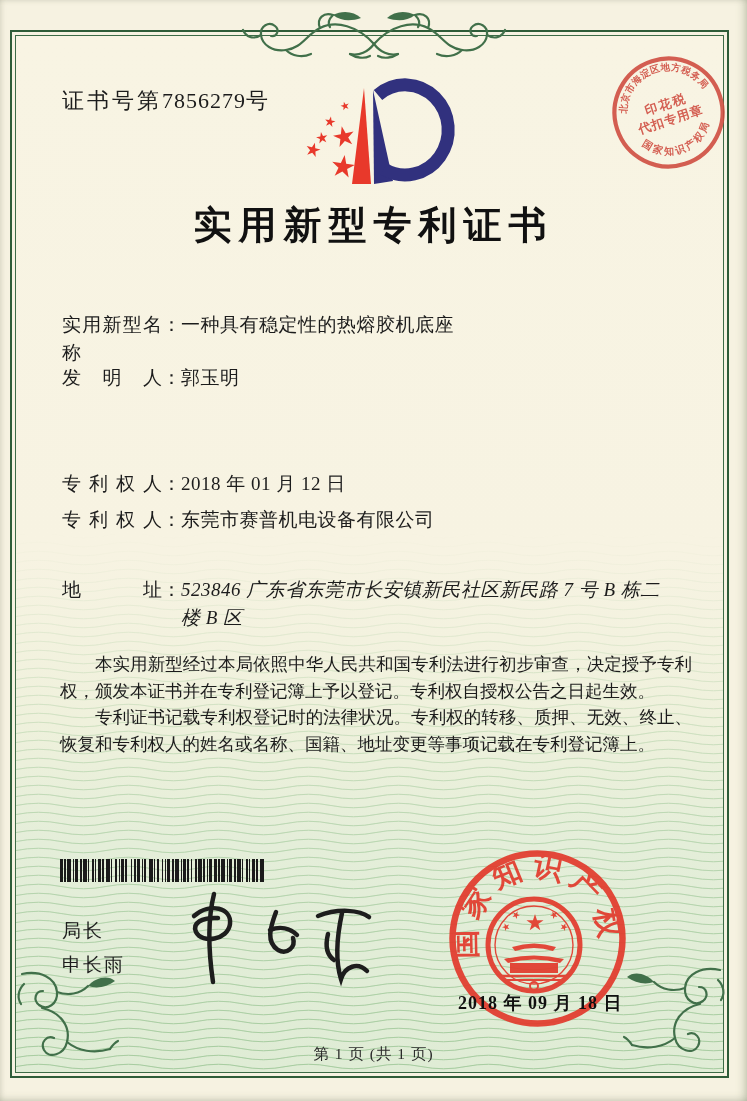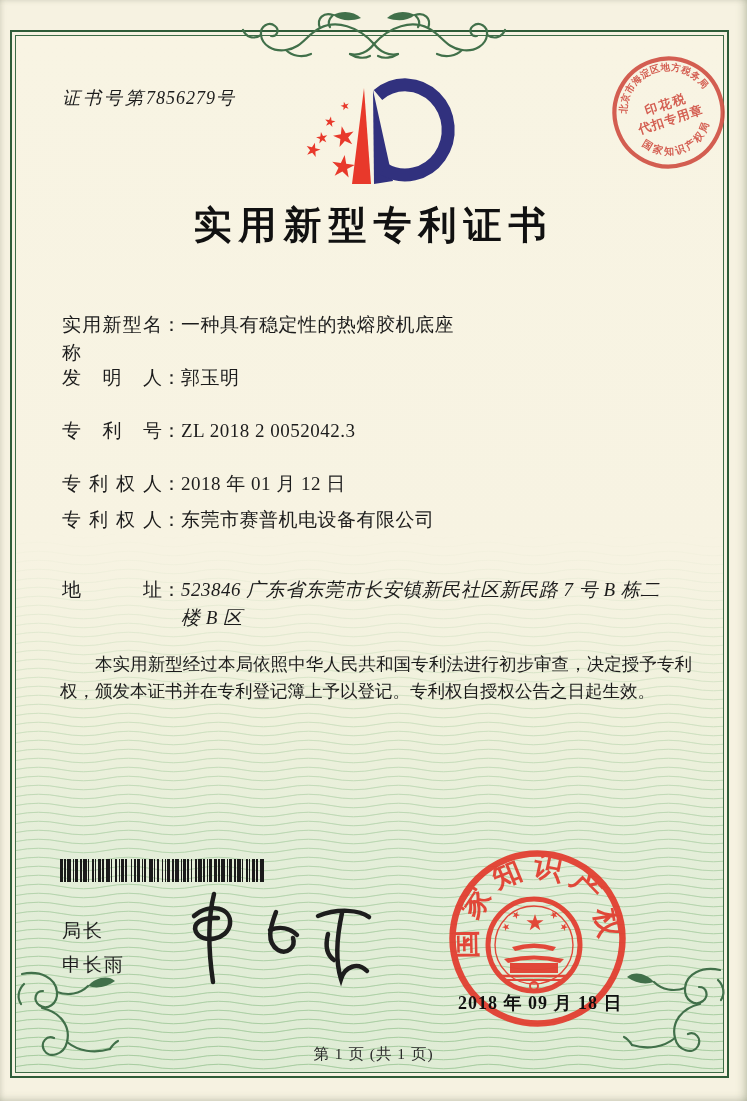--- a/index.html
+++ b/index.html
@@ -15,21 +15,21 @@
     box-shadow:inset -7px 0 10px -5px rgba(100,115,85,.35), inset 0 -5px 8px -4px rgba(110,115,95,.3), inset 3px 2px 6px -3px rgba(120,120,100,.25);
   }
   
   .inner-bg{position:absolute;left:16px;top:36px;width:707px;height:1036px;
     background:linear-gradient(180deg,#f8f4e3 0%,#f7f3e2 50%,#eff1dc 66%,#e4eed9 78%,#dfecd5 100%);}
   .waves{position:absolute;left:16px;top:36px;width:707px;height:1036px;
     -webkit-mask-image:linear-gradient(180deg,rgba(0,0,0,0) 0%,rgba(0,0,0,0) 48%,rgba(0,0,0,.35) 62%,rgba(0,0,0,.7) 76%,#000 100%);
     mask-image:linear-gradient(180deg,rgba(0,0,0,0) 0%,rgba(0,0,0,0) 48%,rgba(0,0,0,.35) 62%,rgba(0,0,0,.7) 76%,#000 100%);}
   .frame-outer{position:absolute;left:10px;top:30px;width:719px;height:1048px;border:2.5px solid #2e5c38;box-sizing:border-box;}
   .frame-inner{position:absolute;left:15px;top:35px;width:709px;height:1038px;border:1px solid #3c6b46;box-sizing:border-box;}
-  .cert-no{position:absolute;left:62px;top:86px;font-size:18px;letter-spacing:3px;font-style:italic;}
+  .cert-no{position:absolute;left:62px;top:86px;font-size:22px;letter-spacing:3px;}
   .cert-no .num{letter-spacing:1px;}
   .title{position:absolute;left:0;right:0;top:200px;text-align:center;
     font-size:38px;font-weight:bold;letter-spacing:7px;color:#111;}
   .field-row{position:absolute;left:62px;width:640px;font-size:19px;line-height:28px;}
   .flabel{display:inline-block;width:100px;text-align:justify;text-align-last:justify;vertical-align:top;}
   .fcolon{display:inline-block;width:19px;vertical-align:top;}
   .fvalue{letter-spacing:.5px;vertical-align:top;}
   .addr{display:inline-block;width:498px;vertical-align:top;font-style:italic;}
   .grant{position:absolute;left:363px;top:0;}
   .grant .flabel{width:100px;}
@@ -131,35 +131,33 @@
   </svg>
 
   <div class="title">实用新型专利证书</div>
 
   <div class="field-row" style="top:311px">
     <span class="flabel">实用新型名称</span><span class="fcolon">：</span><span class="fvalue">一种具有稳定性的热熔胶机底座</span>
   </div>
   <div class="field-row" style="top:364px">
     <span class="flabel">发明人</span><span class="fcolon">：</span><span class="fvalue">郭玉明</span>
   </div>
-  <div class="field-row" style="top:417px">
-    <span class="flabel">专利号</span><span class="fcolon">：</span><span class="fvalue">ZL 2018 2 0052042.3</span>
-  </div>
   <div class="field-row" style="top:470px">
     <span class="flabel">专利权人</span><span class="fcolon">：</span><span class="fvalue">2018 年 01 月 12 日</span>
   </div>
   <div class="field-row" style="top:506px">
     <span class="flabel">专利权人</span><span class="fcolon">：</span><span class="fvalue">东莞市赛普机电设备有限公司</span>
   </div>
   <div class="field-row" style="top:576px">
     <span class="flabel">地址</span><span class="fcolon">：</span><span class="fvalue addr">523846 广东省东莞市长安镇新民社区新民路 7 号 B 栋二楼 B 区</span>
   </div>
 
   <div class="paras">
     <p>本实用新型经过本局依照中华人民共和国专利法进行初步审查，决定授予专利权，颁发本证书并在专利登记簿上予以登记。专利权自授权公告之日起生效。</p>
+    <p>专利证书记载专利权登记时的法律状况。专利权的转移、质押、无效、终止、恢复和专利权人的姓名或名称、国籍、地址变更等事项记载在专利登记簿上。</p>
   </div>
 
   <div class="barcode"><span style="display:inline-block;height:100%;width:3px;background:#1a1a1a;"></span><span style="display:inline-block;height:100%;width:1px;"></span><span style="display:inline-block;height:100%;width:2px;background:#1a1a1a;"></span><span style="display:inline-block;height:100%;width:1px;"></span><span style="display:inline-block;height:100%;width:4px;background:#1a1a1a;"></span><span style="display:inline-block;height:100%;width:2px;"></span><span style="display:inline-block;height:100%;width:1px;background:#1a1a1a;"></span><span style="display:inline-block;height:100%;width:1px;"></span><span style="display:inline-block;height:100%;width:3px;background:#1a1a1a;"></span><span style="display:inline-block;height:100%;width:2px;"></span><span style="display:inline-block;height:100%;width:2px;background:#1a1a1a;"></span><span style="display:inline-block;height:100%;width:1px;"></span><span style="display:inline-block;height:100%;width:4px;background:#1a1a1a;"></span><span style="display:inline-block;height:100%;width:1px;"></span><span style="display:inline-block;height:100%;width:1px;background:#1a1a1a;"></span><span style="display:inline-block;height:100%;width:3px;"></span><span style="display:inline-block;height:100%;width:2px;background:#1a1a1a;"></span><span style="display:inline-block;height:100%;width:1px;"></span><span style="display:inline-block;height:100%;width:1px;background:#1a1a1a;"></span><span style="display:inline-block;height:100%;width:2px;"></span><span style="display:inline-block;height:100%;width:3px;background:#1a1a1a;"></span><span style="display:inline-block;height:100%;width:1px;"></span><span style="display:inline-block;height:100%;width:2px;background:#1a1a1a;"></span><span style="display:inline-block;height:100%;width:2px;"></span><span style="display:inline-block;height:100%;width:4px;background:#1a1a1a;"></span><span style="display:inline-block;height:100%;width:1px;"></span><span style="display:inline-block;height:100%;width:1px;background:#1a1a1a;"></span><span style="display:inline-block;height:100%;width:3px;"></span><span style="display:inline-block;height:100%;width:2px;background:#1a1a1a;"></span><span style="display:inline-block;height:100%;width:2px;"></span><span style="display:inline-block;height:100%;width:1px;background:#1a1a1a;"></span><span style="display:inline-block;height:100%;width:1px;"></span><span style="display:inline-block;height:100%;width:3px;background:#1a1a1a;"></span><span style="display:inline-block;height:100%;width:1px;"></span><span style="display:inline-block;height:100%;width:2px;background:#1a1a1a;"></span><span style="display:inline-block;height:100%;width:4px;"></span><span style="display:inline-block;height:100%;width:1px;background:#1a1a1a;"></span><span style="display:inline-block;height:100%;width:2px;"></span><span style="display:inline-block;height:100%;width:2px;background:#1a1a1a;"></span><span style="display:inline-block;height:100%;width:1px;"></span><span style="display:inline-block;height:100%;width:3px;background:#1a1a1a;"></span><span style="display:inline-block;height:100%;width:2px;"></span><span style="display:inline-block;height:100%;width:1px;background:#1a1a1a;"></span><span style="display:inline-block;height:100%;width:1px;"></span><span style="display:inline-block;height:100%;width:2px;background:#1a1a1a;"></span><span style="display:inline-block;height:100%;width:3px;"></span><span style="display:inline-block;height:100%;width:4px;background:#1a1a1a;"></span><span style="display:inline-block;height:100%;width:1px;"></span><span style="display:inline-block;height:100%;width:1px;background:#1a1a1a;"></span><span style="display:inline-block;height:100%;width:2px;"></span><span style="display:inline-block;height:100%;width:2px;background:#1a1a1a;"></span><span style="display:inline-block;height:100%;width:3px;"></span><span style="display:inline-block;height:100%;width:1px;background:#1a1a1a;"></span><span style="display:inline-block;height:100%;width:2px;"></span><span style="display:inline-block;height:100%;width:1px;background:#1a1a1a;"></span><span style="display:inline-block;height:100%;width:1px;"></span><span style="display:inline-block;height:100%;width:3px;background:#1a1a1a;"></span><span style="display:inline-block;height:100%;width:2px;"></span><span style="display:inline-block;height:100%;width:2px;background:#1a1a1a;"></span><span style="display:inline-block;height:100%;width:1px;"></span><span style="display:inline-block;height:100%;width:4px;background:#1a1a1a;"></span><span style="display:inline-block;height:100%;width:2px;"></span><span style="display:inline-block;height:100%;width:1px;background:#1a1a1a;"></span><span style="display:inline-block;height:100%;width:1px;"></span><span style="display:inline-block;height:100%;width:3px;background:#1a1a1a;"></span><span style="display:inline-block;height:100%;width:1px;"></span><span style="display:inline-block;height:100%;width:2px;background:#1a1a1a;"></span><span style="display:inline-block;height:100%;width:2px;"></span><span style="display:inline-block;height:100%;width:1px;background:#1a1a1a;"></span><span style="display:inline-block;height:100%;width:3px;"></span><span style="display:inline-block;height:100%;width:2px;background:#1a1a1a;"></span><span style="display:inline-block;height:100%;width:1px;"></span><span style="display:inline-block;height:100%;width:4px;background:#1a1a1a;"></span><span style="display:inline-block;height:100%;width:1px;"></span><span style="display:inline-block;height:100%;width:2px;background:#1a1a1a;"></span><span style="display:inline-block;height:100%;width:2px;"></span><span style="display:inline-block;height:100%;width:1px;background:#1a1a1a;"></span><span style="display:inline-block;height:100%;width:1px;"></span><span style="display:inline-block;height:100%;width:3px;background:#1a1a1a;"></span><span style="display:inline-block;height:100%;width:2px;"></span><span style="display:inline-block;height:100%;width:3px;background:#1a1a1a;"></span><span style="display:inline-block;height:100%;width:1px;"></span><span style="display:inline-block;height:100%;width:2px;background:#1a1a1a;"></span><span style="display:inline-block;height:100%;width:1px;"></span><span style="display:inline-block;height:100%;width:4px;background:#1a1a1a;"></span><span style="display:inline-block;height:100%;width:2px;"></span><span style="display:inline-block;height:100%;width:1px;background:#1a1a1a;"></span><span style="display:inline-block;height:100%;width:1px;"></span><span style="display:inline-block;height:100%;width:3px;background:#1a1a1a;"></span><span style="display:inline-block;height:100%;width:2px;"></span><span style="display:inline-block;height:100%;width:2px;background:#1a1a1a;"></span><span style="display:inline-block;height:100%;width:1px;"></span><span style="display:inline-block;height:100%;width:4px;background:#1a1a1a;"></span><span style="display:inline-block;height:100%;width:1px;"></span><span style="display:inline-block;height:100%;width:1px;background:#1a1a1a;"></span><span style="display:inline-block;height:100%;width:3px;"></span><span style="display:inline-block;height:100%;width:2px;background:#1a1a1a;"></span><span style="display:inline-block;height:100%;width:1px;"></span><span style="display:inline-block;height:100%;width:1px;background:#1a1a1a;"></span><span style="display:inline-block;height:100%;width:2px;"></span><span style="display:inline-block;height:100%;width:3px;background:#1a1a1a;"></span><span style="display:inline-block;height:100%;width:1px;"></span><span style="display:inline-block;height:100%;width:2px;background:#1a1a1a;"></span><span style="display:inline-block;height:100%;width:2px;"></span><span style="display:inline-block;height:100%;width:4px;background:#1a1a1a;"></span></div>
 
   <div class="duty">局长</div>
   <div class="dname">申长雨</div>
 
   <svg class="abs" style="left:180px;top:884px" width="210" height="108" viewBox="0 0 210 108">
     <g fill="none" stroke="#1d1d1d" stroke-width="4.5" stroke-linecap="round">
       <path d="M34,10 C28,34 28,64 33,98"></path>

